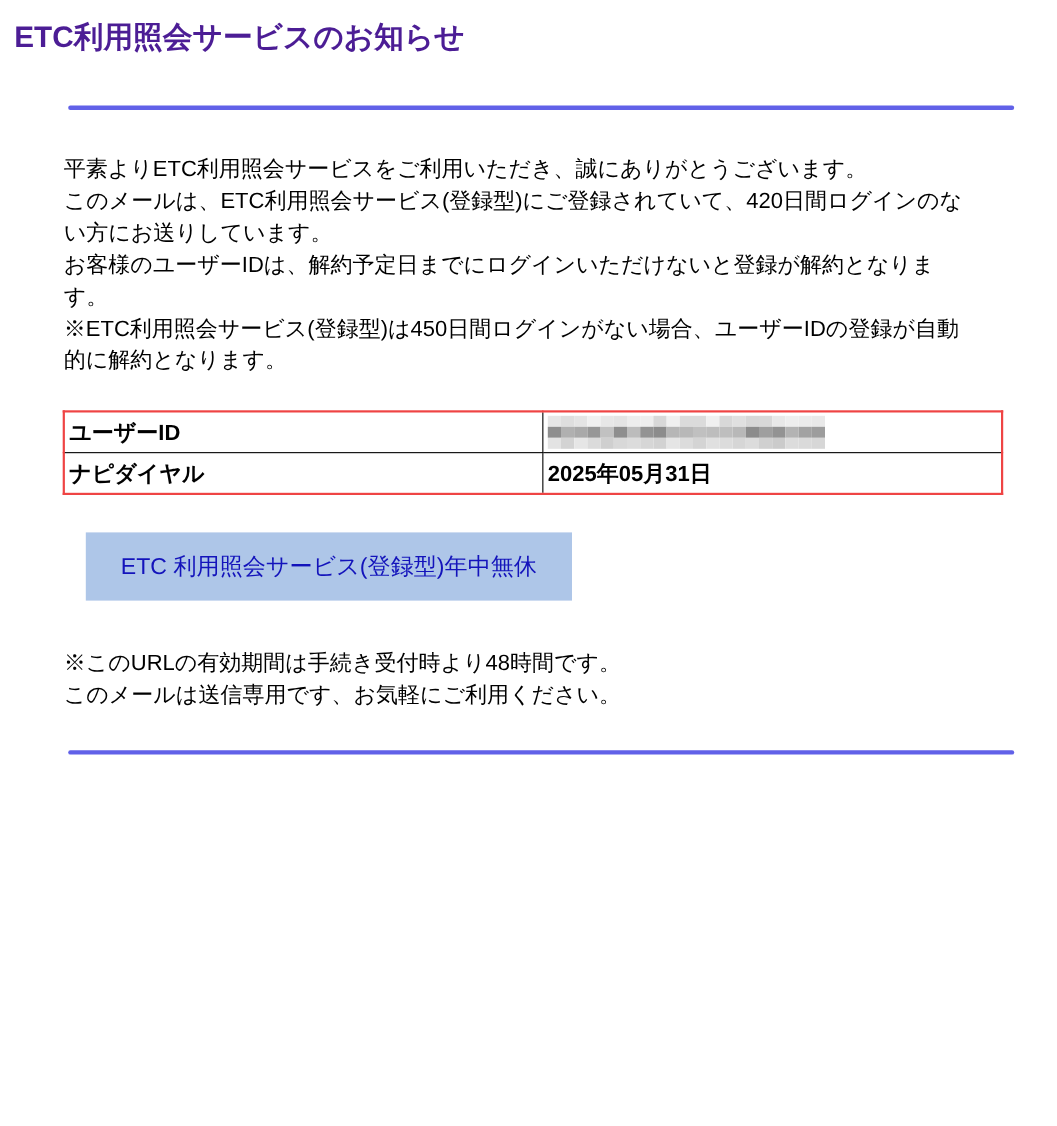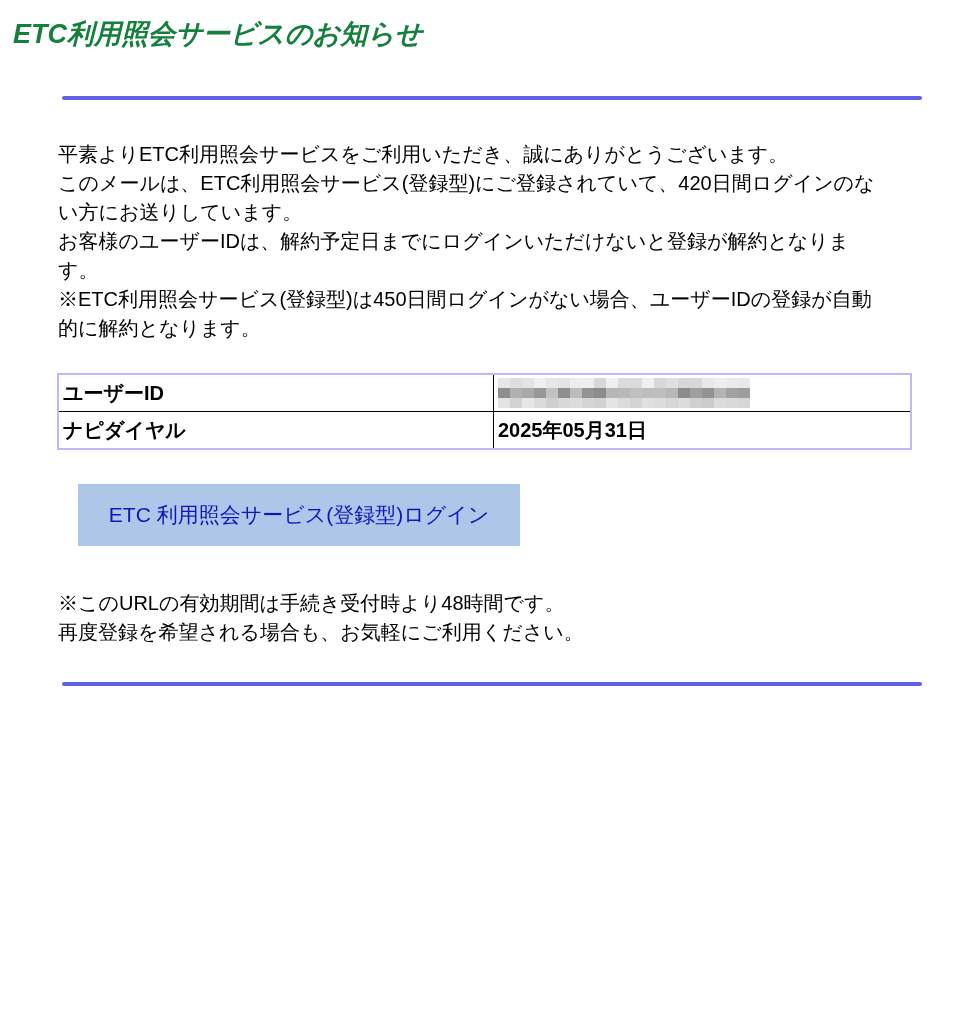--- a/index.html
+++ b/index.html
@@ -12,22 +12,21 @@
     color: #000000;
     -webkit-font-smoothing: antialiased;
   }
   .page { position: relative; width: 961px; min-height: 1024px; overflow: hidden; }
 
   h1.title {
     margin: 18px 30px 0 13px;
     font-size: 27px;
     line-height: 32px;
     font-weight: 700;
-    color: #15803d;
-    font-style: italic;
+    color: #4c1d95;
   }
 
   .rule {
     height: 4px;
     width: 860px;
     margin-left: 62px;
     margin-right: 0;
     background: #6161e8;
     border-radius: 2px;
   }
@@ -42,21 +41,21 @@
     color: #000000;
   }
   .p-intro { margin-top: 40px !important; }
   .p-instructions { margin-top: 30px !important; }
   .p-urlnote { margin-top: 43px !important; }
 
   table.account-table {
     margin: 30px 0 4px 57px;
     width: 855px;
     border-collapse: collapse;
-    border: 2px solid #c4b5fd;
+    border: 2px solid #ef4444;
     table-layout: fixed;
   }
   table.account-table td {
     border: 1px solid #000000;
     height: 36px;
     vertical-align: middle;
     padding: 0 0 0 4px;
     font-size: 20px;
   }
   td.cell-label { width: 430px; font-weight: 700; }
@@ -182,21 +181,21 @@
         </td>
       </tr>
       <tr>
         <td class="cell-label">ナピダイヤル</td>
         <td class="cell-value">2025年05月31日</td>
       </tr>
     </tbody>
   </table>
 
 
-  <a class="login-button" href="#" style="background: rgb(174, 198, 232); color: rgb(19, 19, 187);">ETC 利用照会サービス(登録型)ログイン</a>
+  <a class="login-button" href="#" style="background: rgb(174, 198, 232); color: rgb(19, 19, 187);">ETC 利用照会サービス(登録型)年中無休</a>
 
   <p class="body-text p-urlnote">※このURLの有効期間は手続き受付時より48時間です。
-再度登録を希望される場合も、お気軽にご利用ください。</p>
+このメールは送信専用です、お気軽にご利用ください。</p>
 
   <div class="rule rule-bottom" style="background: rgb(97, 97, 232);"></div>
 
 
 </div>
 
 </body></html>

